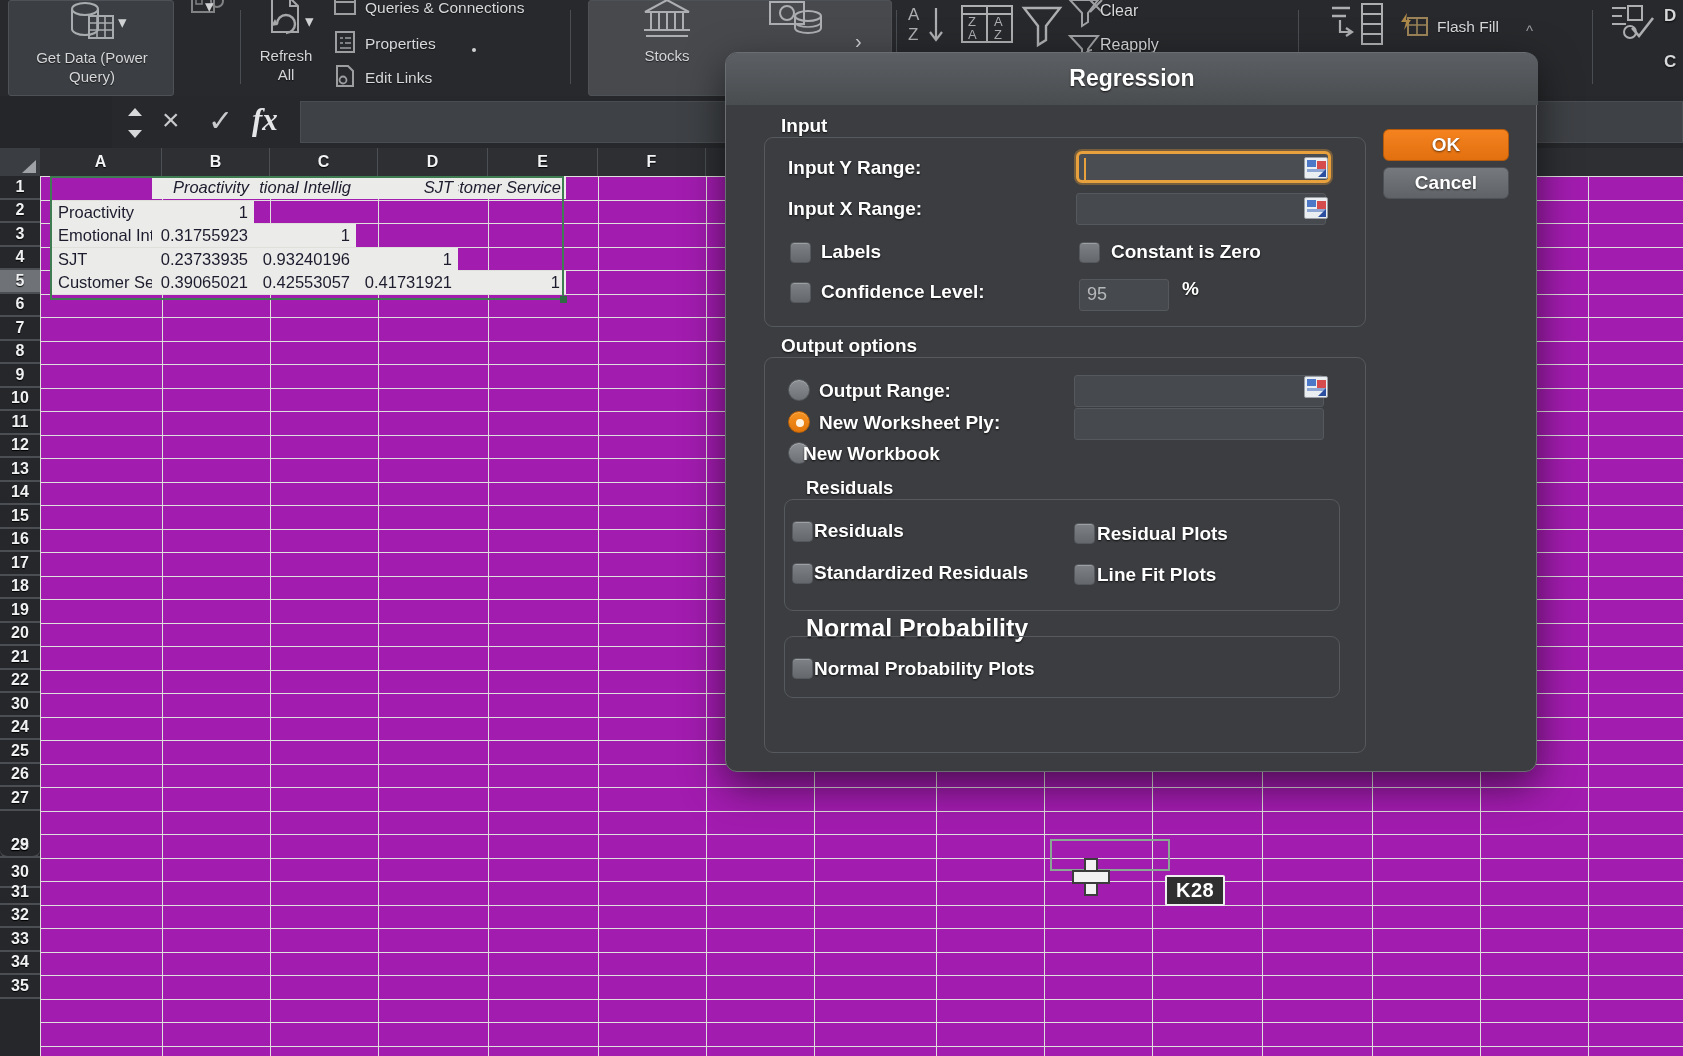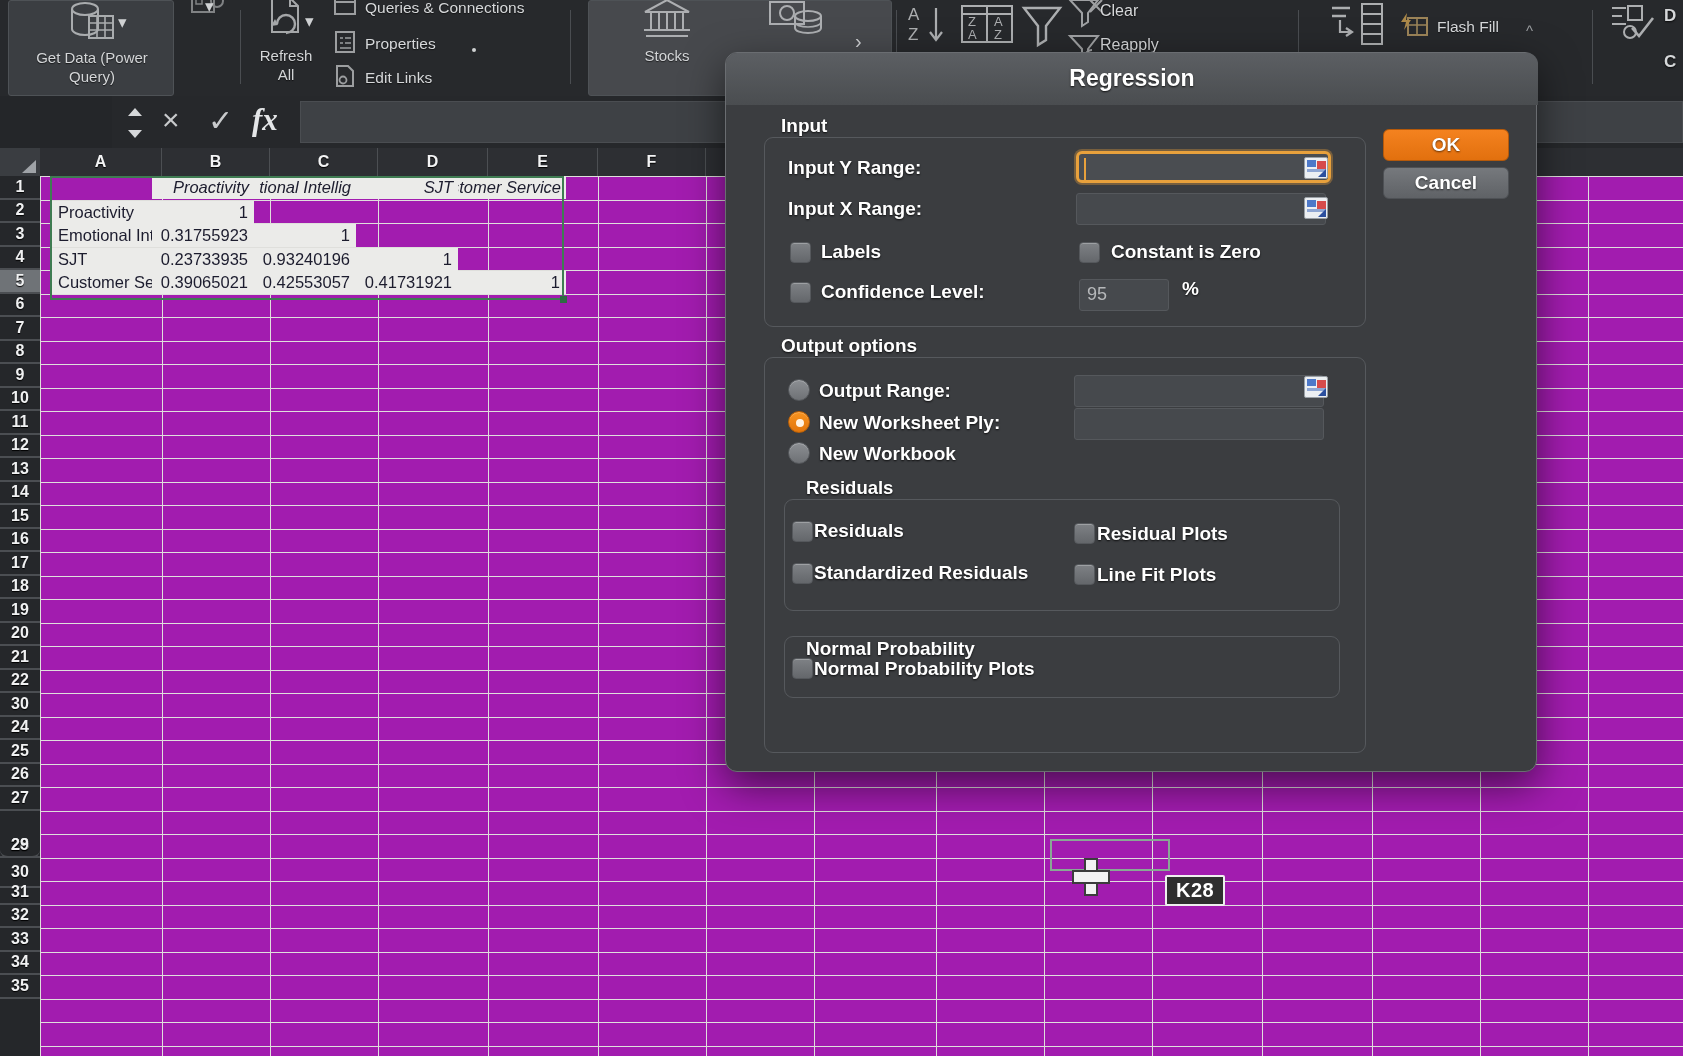--- a/index.html
+++ b/index.html
@@ -513,38 +513,38 @@
       <span class="b2"></span>
       <span class="b3"></span>
       <span class="arw"></span>
     </div>
 
     <div class="rdo on" style="left:62px; top:358px;"></div>
     <div class="lbl" style="left:93px; top:359px;">New Worksheet Ply:</div>
     <div class="tfield" style="left:348px; top:355px; width:250px;"></div>
 
     <div class="rdo" style="left:62px; top:389px;"></div>
-    <div class="lbl" style="left:93px; top:390px;">New Workbook</div>
+    <div class="lbl" style="left:77px; top:390px;">New Workbook</div>
 
     <div class="grp-label" style="left:80px; top:424px; font-size:18.5px;">Residuals</div>
     <div class="grp" style="left:58px; top:446px; width:556px; height:112px;"></div>
 
     <div class="cb" style="left:66px; top:468px;"></div>
     <div class="lbl" style="left:88px; top:467px;">Residuals</div>
 
     <div class="cb" style="left:348px; top:470px;"></div>
     <div class="lbl" style="left:371px; top:470px;">Residual Plots</div>
 
     <div class="cb" style="left:66px; top:510px;"></div>
     <div class="lbl" style="left:88px; top:509px;">Standardized Residuals</div>
 
     <div class="cb" style="left:348px; top:511px;"></div>
     <div class="lbl" style="left:371px; top:511px;">Line Fit Plots</div>
 
-    <div class="grp-label" style="left:80px; top:585px; font-size:19px;">Normal Probability</div>
+    <div class="grp-label" style="left:80px; top:561px; font-size:25px;">Normal Probability</div>
     <div class="grp" style="left:58px; top:583px; width:556px; height:62px;"></div>
     <div class="cb" style="left:66px; top:605px;"></div>
     <div class="lbl" style="left:88px; top:605px;">Normal Probability Plots</div>
 
     <div class="btn ok" style="left:657px; top:76px;">OK</div>
     <div class="btn cancel" style="left:657px; top:114px;">Cancel</div>
   </div>
 
 </div>
 

